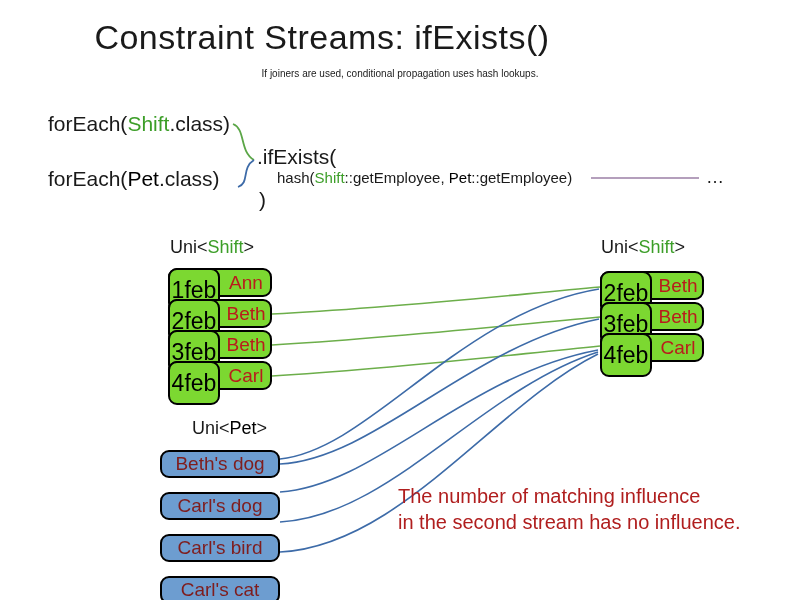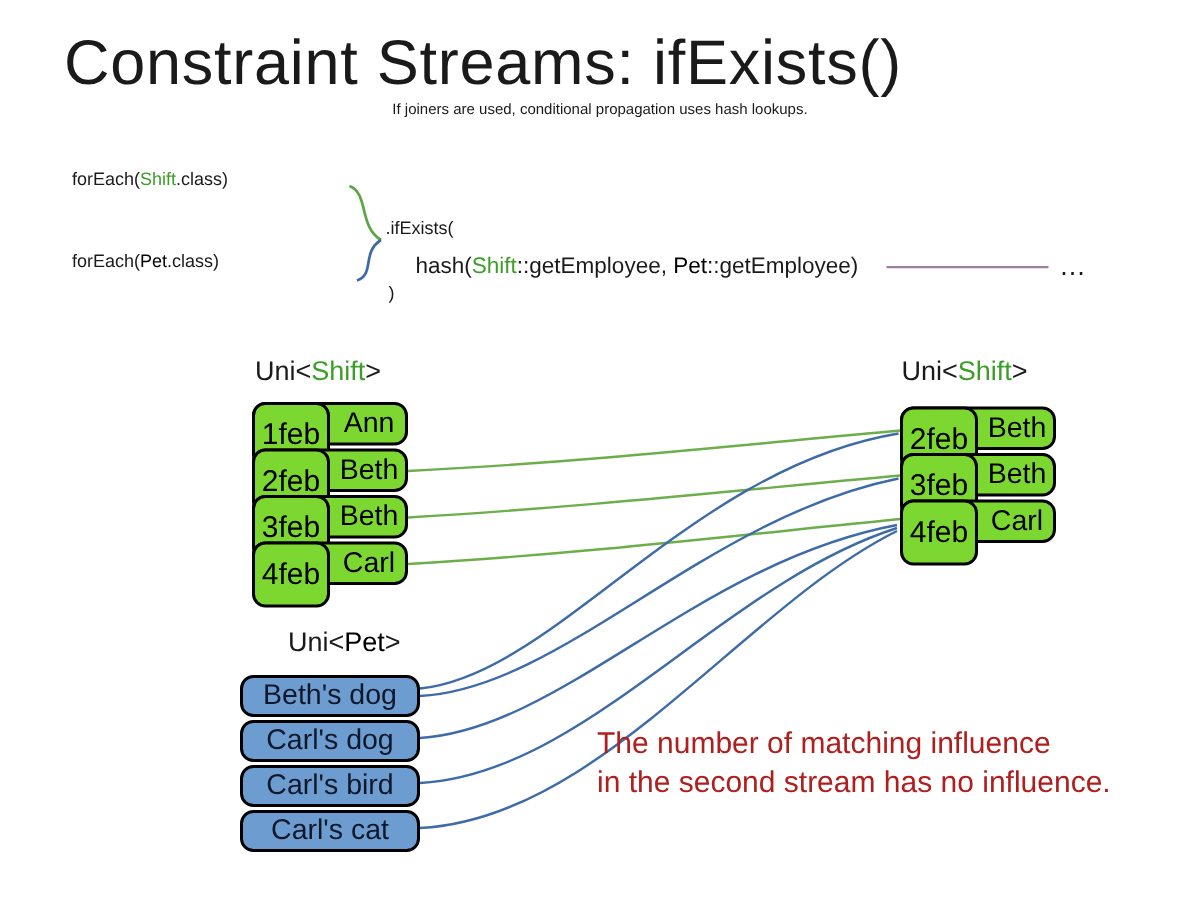--- a/index.html
+++ b/index.html
@@ -4,48 +4,48 @@
 <style>
   * { margin:0; padding:0; box-sizing:border-box; }
   body { background:#888; font-family:"Liberation Sans", sans-serif; }
   .slide {
     position:relative; width:800px; height:600px; background:#ffffff;
     overflow:hidden; color:#1a1a1a;
   }
   .overlay { position:absolute; left:0; top:0; pointer-events:none; }
 
   .title { position:absolute; top:18px; left:0; width:644px; text-align:center;
-           font-size:42px; letter-spacing:0.5px; }
+           font-size:34px; letter-spacing:0.5px; }
   .subtitle { position:absolute; top:68px; left:0; width:800px; text-align:center;
               font-size:10px; }
 
-  .code { position:absolute; font-size:12px; white-space:pre; }
+  .code { position:absolute; font-size:21px; white-space:pre; }
   .equal-line { position:absolute; font-size:15px; white-space:pre; }
   .ellipsis { position:absolute; font-size:18px; }
 
   .cls-green { color:#3C9E28; }
   .cls-blue  { color:#000000; }
 
   .uni-label { position:absolute; font-size:18px; white-space:pre; }
 
   .shift-table { position:absolute; }
   .shift-row { position:relative; width:104px; height:29px; background:#7CD831;
                border:2px solid #000; border-radius:9px; margin-bottom:2px; }
   .date-box { position:absolute; left:-2px; top:-2px; width:52px; height:44px;
               background:#7CD831; border:2px solid #000; border-radius:9px;
               display:flex; align-items:center; justify-content:center;
-              font-size:20px; color:#000; }
+              font-size:23px; color:#000; }
   .employee { position:absolute; left:52px; top:0; width:48px; height:25px;
               display:flex; align-items:center; justify-content:center;
-              font-size:19px; color:#000000; }
+              font-size:19px; color:#b91c1c; }
 
   .pet-table { position:absolute; }
   .pet-row { width:120px; height:28px; background:#6D9DD0; border:2px solid #000;
-             border-radius:9px; margin-bottom:2px; display:flex; align-items:center;
-             justify-content:center; font-size:19px; color:#0f172a; }
+             border-radius:9px; margin-bottom:14px; display:flex; align-items:center;
+             justify-content:center; font-size:19px; color:#7f1d1d; }
 
   .note { position:absolute; font-size:20px; line-height:26px; color:#B01E1E; }
 
   .line-green { fill:none; stroke:#6CAE4A; stroke-width:1.6; }
   .line-blue  { fill:none; stroke:#3D6BA8; stroke-width:1.6; }
   .brace-green { fill:none; stroke:#5BA647; stroke-width:1.8; }
   .brace-blue  { fill:none; stroke:#3D6BA8; stroke-width:1.8; }
   .joiner-line { stroke:#9B7FA6; stroke-width:1.5; }
 </style>
 </head>

